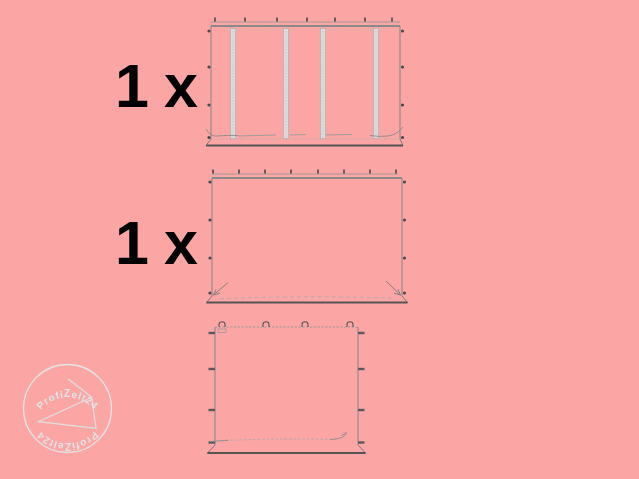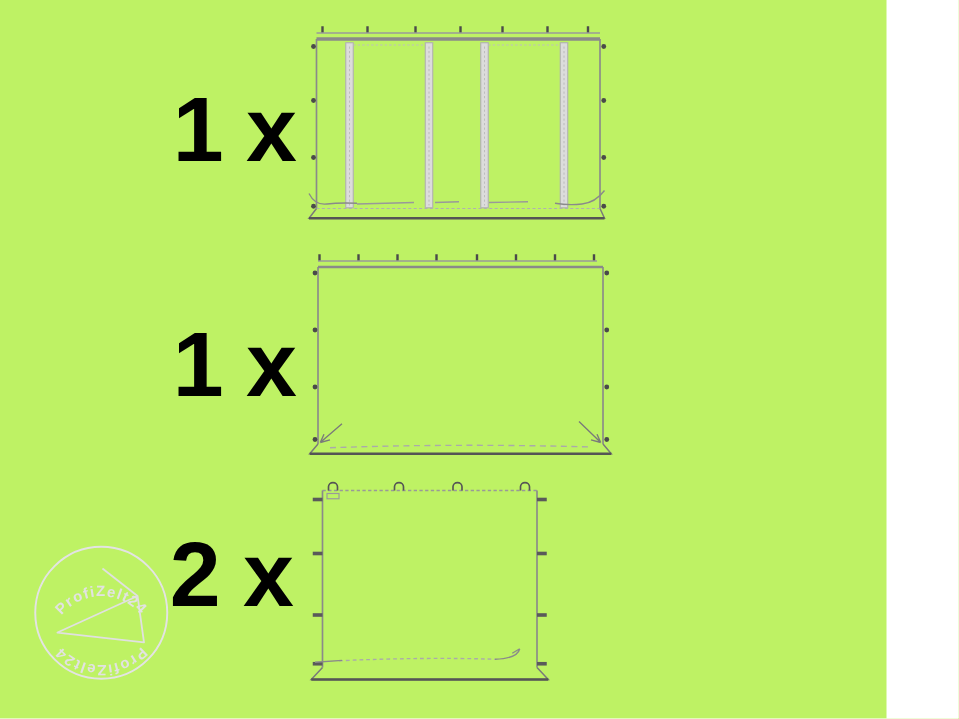--- a/index.html
+++ b/index.html
@@ -1,17 +1,17 @@
 <!DOCTYPE html>
 <html><head>
 <meta charset="utf-8">
 <style>
   html,body{margin:0;padding:0;background:#ffffff;}
   #stage{
-    position:relative;width:591px;height:479px;background:#bef264;
+    position:relative;width:639px;height:479px;background:#fca5a5;
     font-family:"Liberation Sans",sans-serif;overflow:hidden;
   }
   .qty-label{
     position:absolute;width:120px;text-align:center;
     font-size:61px;font-weight:700;line-height:1;color:#000;
     letter-spacing:-1px;white-space:nowrap;
   }
   #qty-1{left:96px;top:56px;}
   #qty-2{left:96px;top:213px;}
   #qty-3{left:94px;top:353px;}
@@ -120,21 +120,20 @@
       <g fill="none">
         <path d="M12,129 L6.5,135.5 L207.5,135.5 L202,129" stroke="#7a7a7a" stroke-width="1"></path>
         <line x1="6.5" y1="135.5" x2="207.5" y2="135.5" stroke="#555" stroke-width="1.8"></line>
         <path d="M20,131.5 Q105,128.5 194,131" stroke="#aaa" stroke-width="0.9" stroke-dasharray="4,3"></path>
         <path d="M28,115.5 L13.5,128 M13.5,128 L20,126.2 M13.5,128 L16,122.5" stroke="#7a7a7a" stroke-width="0.9"></path>
         <path d="M186,114 L200.5,128 M200.5,128 L194,126.2 M200.5,128 L198,122.5" stroke="#7a7a7a" stroke-width="0.9"></path>
       </g>
     </svg>
   </div>
 
-  <div id="qty-3" class="qty-label">2 x</div>
 
   <div id="drawing-3" class="drawing">
     <svg width="176" height="150" viewBox="0 0 176 150">
       <line x1="17" y1="10" x2="160" y2="10" stroke="#999" stroke-width="1" stroke-dasharray="2.2,1.6"></line>
       <g fill="none" stroke="#555" stroke-width="1.1">
         <path d="M21,10 L21,7.5 A3,2.8 0 0 1 27,7.5 L27,10"></path>
         <path d="M65,10 L65,7.5 A3,2.8 0 0 1 71,7.5 L71,10"></path>
         <path d="M104,10 L104,7.5 A3,2.8 0 0 1 110,7.5 L110,10"></path>
         <path d="M149,10 L149,7.5 A3,2.8 0 0 1 155,7.5 L155,10"></path>
       </g>

